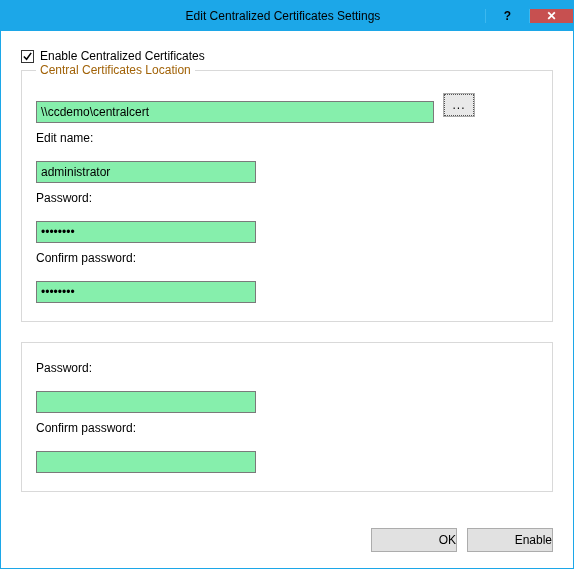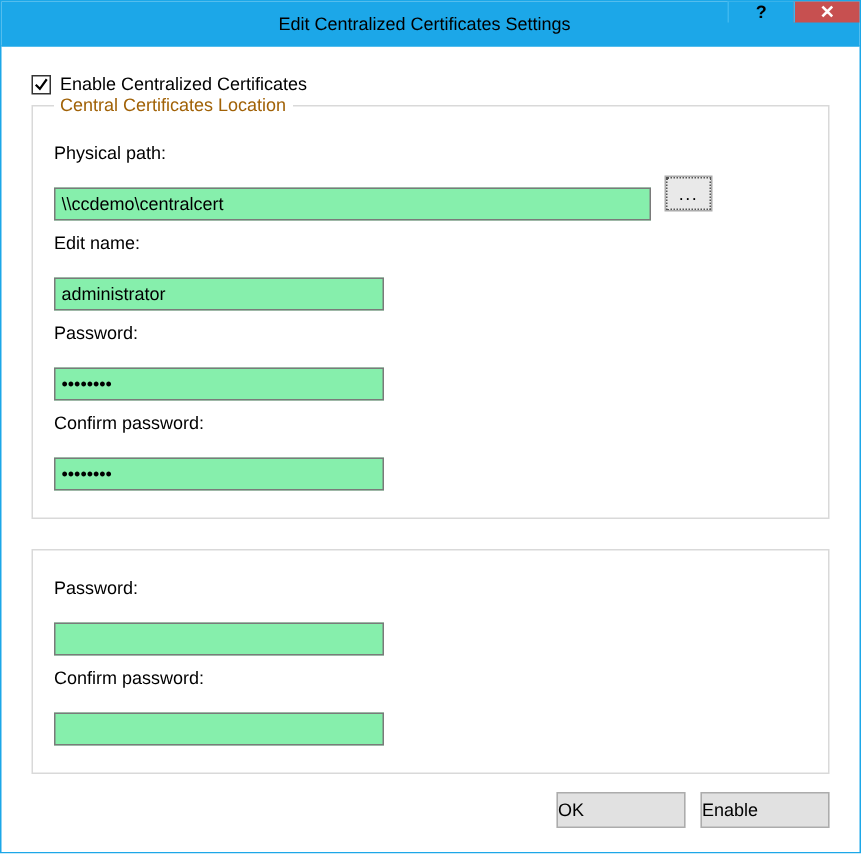--- a/index.html
+++ b/index.html
@@ -21,21 +21,21 @@
       border: 1px solid #1ca7e8;
       background: #fff;
       display: flex;
       flex-direction: column;
     }
     .titlebar {
       height: 30px;
       background: #1ca7e8;
       border-bottom: 1px solid #1ca7e8;
       display: flex;
-      align-items: flex-start;
+      align-items: center;
     }
     .titlebar-title {
       flex: 1;
       color: #000;
       font-size: 12px;
       line-height: 30px;
       text-align: center;
       padding-left: 80px;
     }
     .titlebar-btn {
@@ -128,21 +128,21 @@
       display: flex;
       gap: 10px;
     }
     .btn {
       width: 86px;
       height: 24px;
       background: #e1e1e1;
       border: 1px solid #acacac;
       display: inline-flex;
       align-items: center;
-      justify-content: flex-start;
+      justify-content: flex-end;
       color: #000;
     }
   </style>
 </head>
 <body>
 
 <div class="window">
   <div class="titlebar">
     <div class="titlebar-title">Edit Centralized Certificates Settings</div>
     <div class="titlebar-btn titlebar-help">
@@ -160,21 +160,20 @@
         <svg viewBox="0 0 12 12">
           <path d="M2 6 L5 9 L10 2" stroke="#000" stroke-width="1.6" fill="none"></path>
         </svg>
       </span>
       <span>Enable Centralized Certificates</span>
     </div>
 
     <fieldset>
       <legend>Central Certificates Location</legend>
 
-      <div class="field-label">Physical path:</div>
       <div class="path-row">
         <input type="text" class="text-input wide" value="\\ccdemo\centralcert" style="">
         <span class="browse-btn">
           <span>...</span>
         </span>
       </div>
 
       <div class="field-label">Edit name:</div>
       <input type="text" class="text-input" value="administrator" style="">
 

